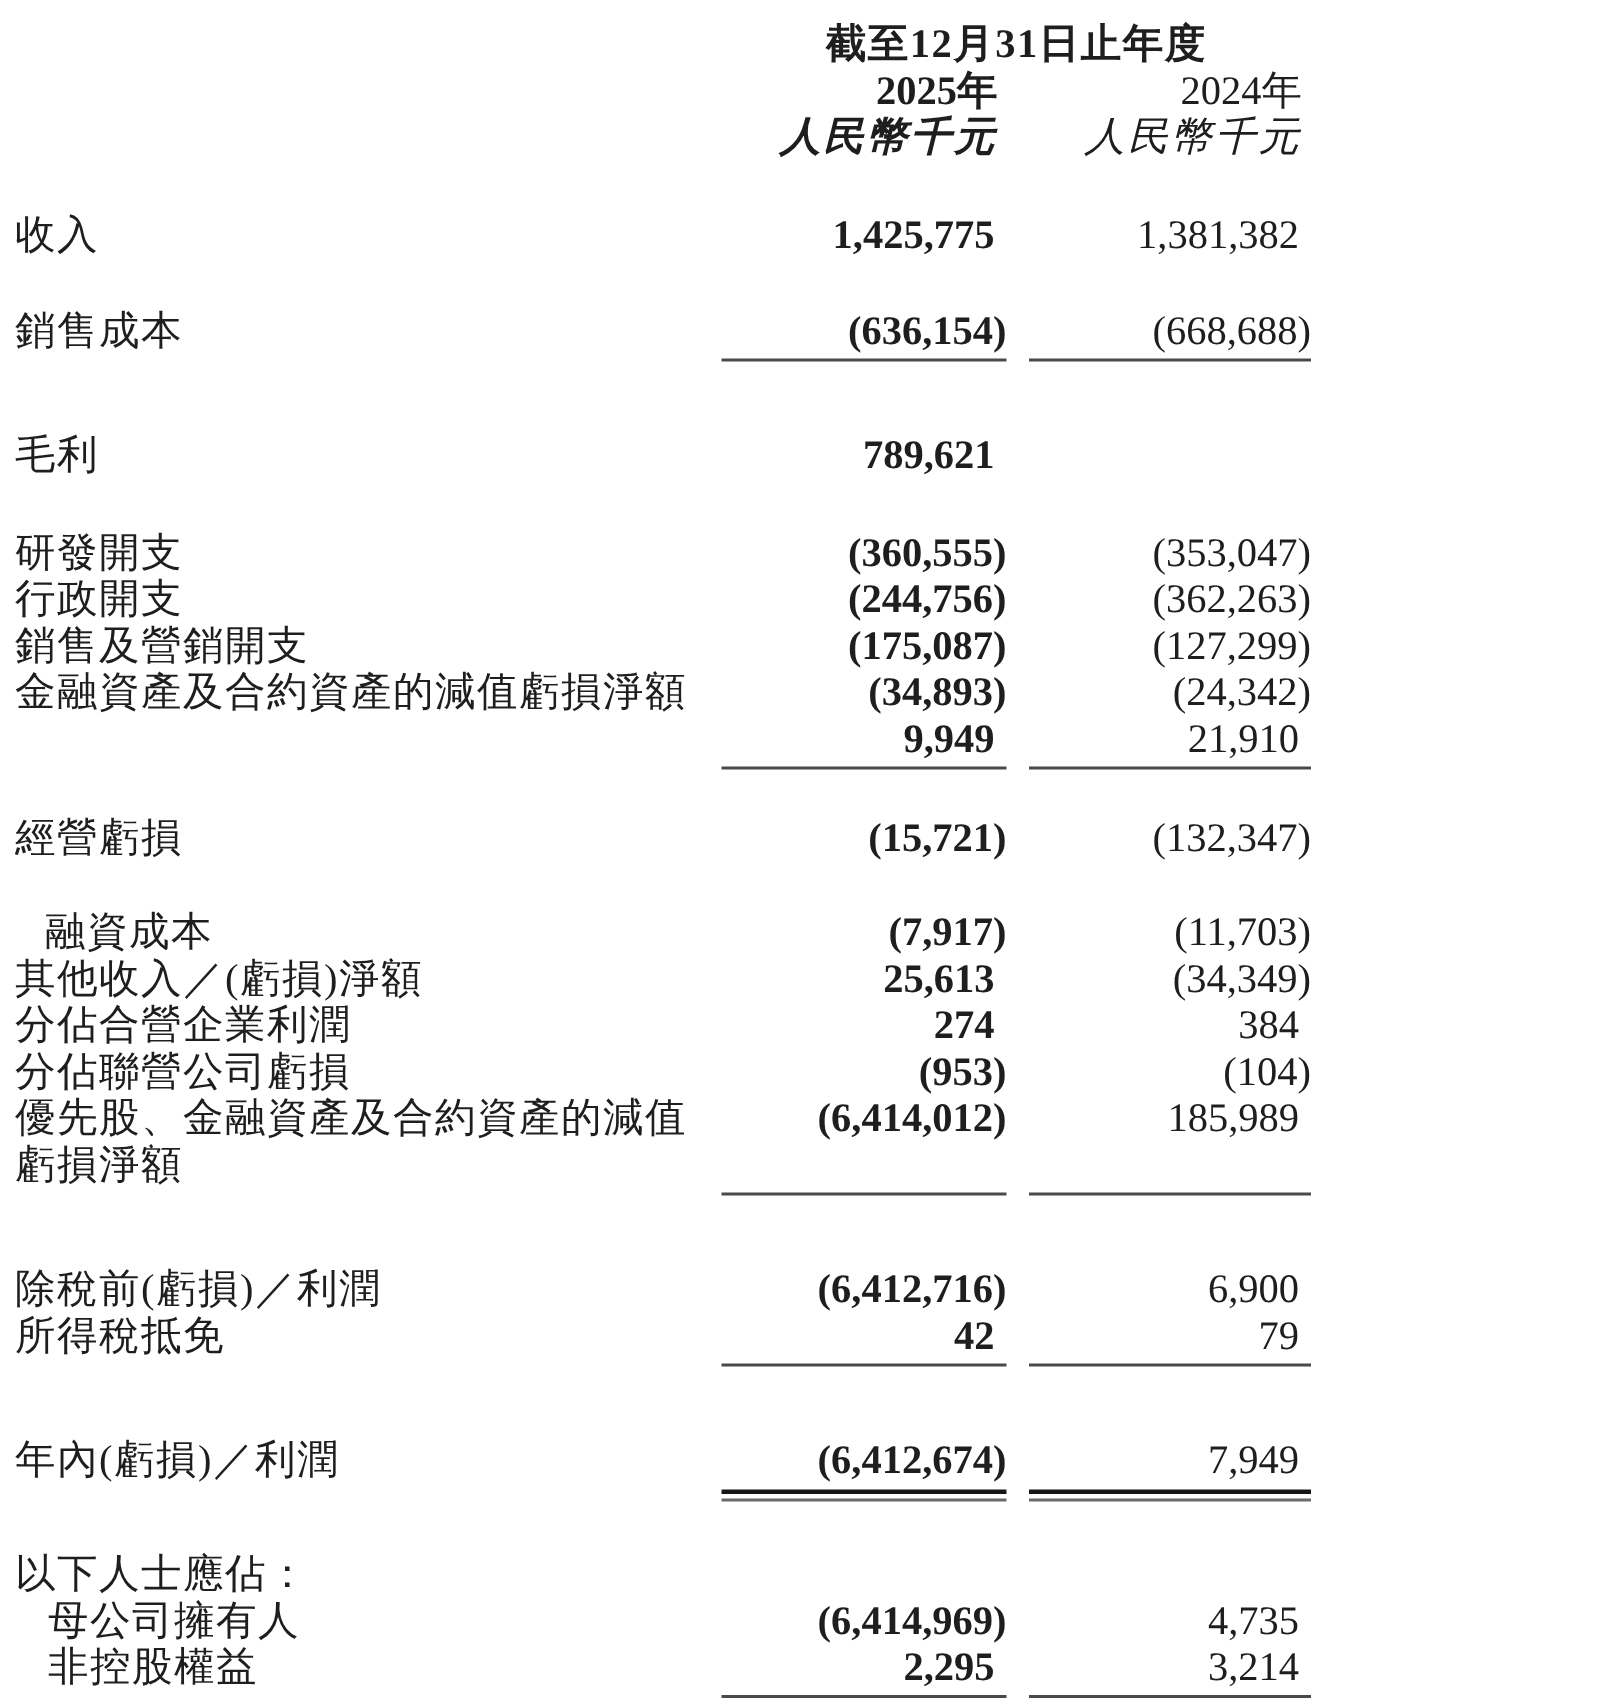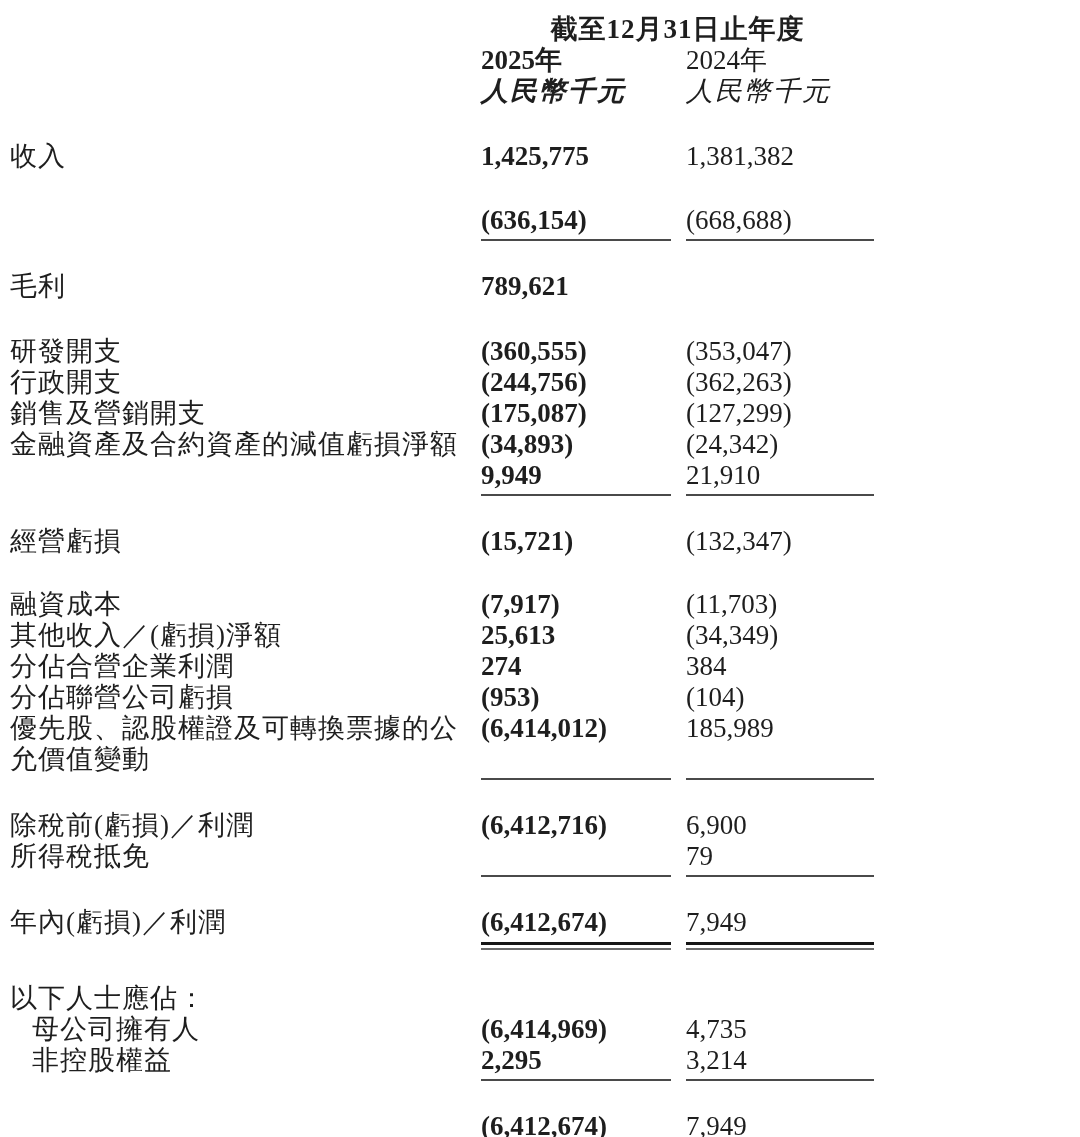--- a/index.html
+++ b/index.html
@@ -23,42 +23,42 @@
     font-family: Liberation Serif, serif;
   }
   .row, .rule-row {
     display: grid;
     grid-template-columns: 1fr 190px 15px 188px;
     align-items: baseline;
   }
   .row { min-height: 31px; }
   .lbl { grid-column: 1; letter-spacing: 1px; }
   .lbl.indent { padding-left: 22px; }
-  .num { white-space: nowrap; font-variant-numeric: lining-nums; }
+  .num { text-align: right; white-space: nowrap; font-variant-numeric: lining-nums; }
   .n1 { grid-column: 2; font-weight: 700; }
   .n2 { grid-column: 4; font-weight: 400; }
   .num.nopar { padding-right: 8px; }
   
   .hdr-title { grid-column: 2 / 5; text-align: center; font-weight: 700; letter-spacing: 1px; }
   .hdr .n1, .hdr .n2 { padding-right: 6px; }
   .hdr-year .n1 { font-weight: 700; }
   .hdr-year .n2 { font-weight: 400; }
   .hdr-unit .n1 { font-weight: 700; font-style: italic; letter-spacing: 2px; }
   .hdr-unit .n2 { font-weight: 400; font-style: italic; letter-spacing: 2px; }
   
   .rule-row { margin-top: 3px; }
   .rule-row .line { height: 0; border-top: 2px solid #4a4a4a; }
   .rule-row.double { margin-top: 4px; }
   .rule-row.double .line { height: 3px; border-top: 3px solid #161616; border-bottom: 2px solid #6b6b6b; }
   .rule-row .line.c1 { grid-column: 2; }
   .rule-row .line.c2 { grid-column: 4; }
   
-  .mt29 { margin-top: 30px; }
+  .mt29 { margin-top: 47px; }
   .mt30 { margin-top: 30px; }
-  .mt32 { margin-top: 32px; }
+  .mt32 { margin-top: 32px; margin-left: 20px; }
   .mt33 { margin-top: 33px; }
   .mt34 { margin-top: 34px; }
 </style>
 </head>
 <body>
 
 <div class="sheet">
 
   <div class="row hdr">
     <div class="hdr-title">截至12月31日止年度</div>
@@ -72,20 +72,21 @@
     <div class="num n2">人民幣千元</div>
   </div>
 
   <div class="row mt34">
     <div class="lbl">收入</div>
     <div class="num n1 nopar">1,425,775</div>
     <div class="num n2 nopar">1,381,382</div>
   </div>
 
   <div class="row mt33">
+    <div class="lbl">銷售成本</div>
     <div class="num n1">(636,154)</div>
     <div class="num n2">(668,688)</div>
   </div>
   <div class="rule-row">
     <div class="line c1"></div>
       <div class="line c2"></div>
   </div>
 
   <div class="row mt29">
     <div class="lbl">毛利</div>
@@ -149,37 +150,38 @@
     <div class="num n2 nopar">384</div>
   </div>
 
   <div class="row">
     <div class="lbl">分佔聯營公司虧損</div>
     <div class="num n1">(953)</div>
     <div class="num n2">(104)</div>
   </div>
 
   <div class="row">
-    <div class="lbl">優先股、認股權證及可轉換票據的公允價值變動</div>
+    <div class="lbl">優先股、金融資產及合約資產的減值虧損淨額</div>
     <div class="num n1">(6,414,012)</div>
     <div class="num n2 nopar">185,989</div>
   </div>
   <div class="rule-row">
     <div class="line c1"></div>
       <div class="line c2"></div>
   </div>
 
   <div class="row mt29">
     <div class="lbl">除稅前(虧損)／利潤</div>
     <div class="num n1">(6,412,716)</div>
     <div class="num n2 nopar">6,900</div>
   </div>
 
   <div class="row">
     <div class="lbl">所得稅抵免</div>
+    <div class="num n1 nopar">42</div>
     <div class="num n2 nopar">79</div>
   </div>
   <div class="rule-row">
     <div class="line c1"></div>
       <div class="line c2"></div>
   </div>
 
   <div class="row mt29">
     <div class="lbl">年內(虧損)／利潤</div>
     <div class="num n1">(6,412,674)</div>

